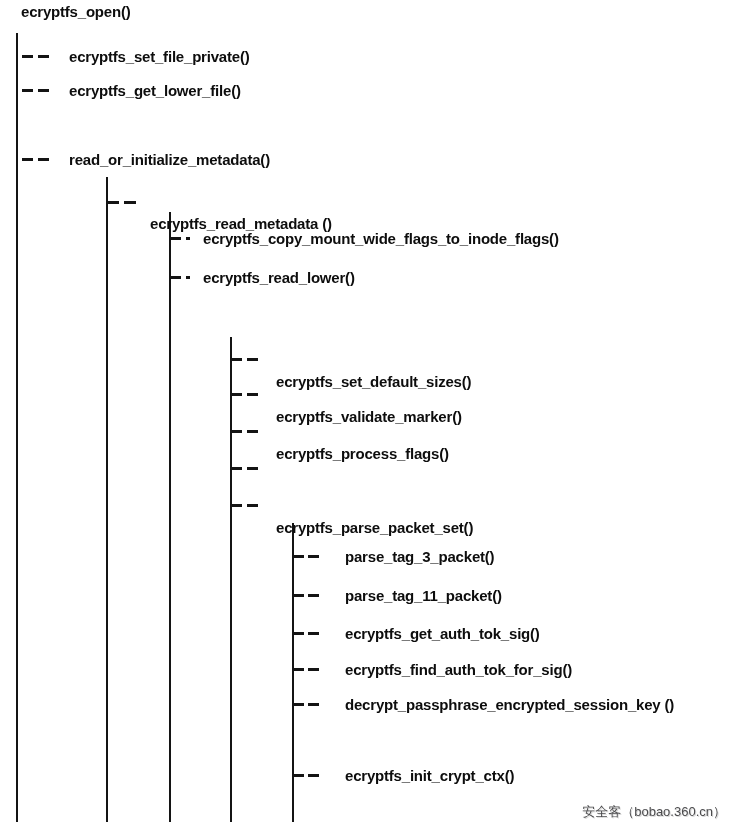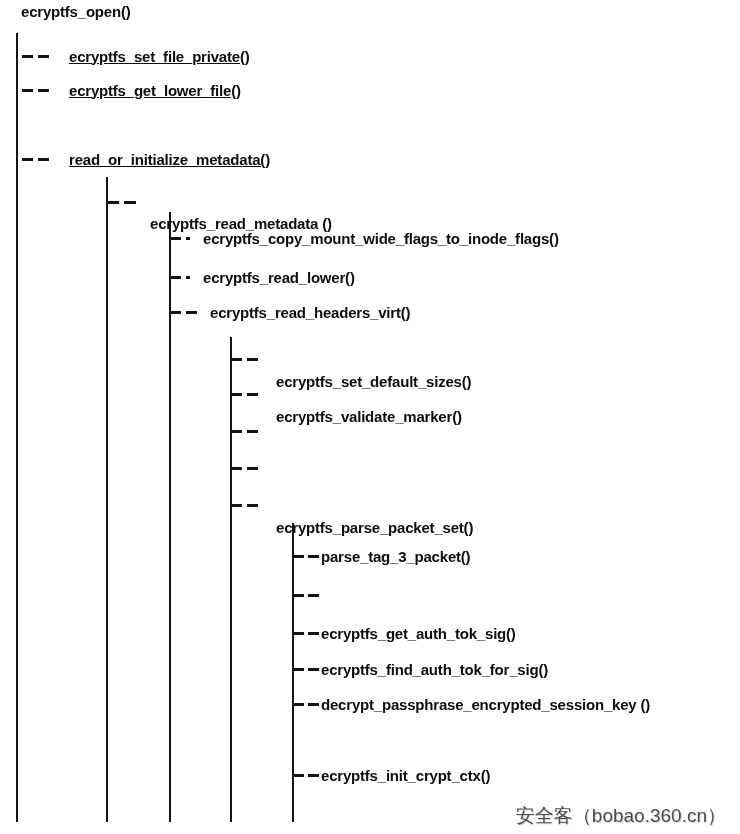--- a/index.html
+++ b/index.html
@@ -41,47 +41,47 @@
   .dash i{display:block;height:3px;background:#141414;}
   .label{
     font-size:15px;font-weight:bold;color:#0d0d0d;
     letter-spacing:-0.2px;
   }
 
   
   .l1{left:22px;}
   .l1 .dash i{width:11px;}
   .l1 .dash i + i{margin-left:5px;}
-  .l1 .label{margin-left:20px;text-decoration:underline;}
+  .l1 .label{margin-left:20px;}
 
   .l2{left:107px;}
   .l2 .dash i{width:12px;}
   .l2 .dash i + i{margin-left:5px;}
   .l2 .label{margin-left:14px;margin-top:43px;}
 
   .l3{left:170px;}
   .l3 .dash i{width:11px;}
   .l3 .dash i + i{margin-left:5px;}
   .l3 .label{margin-left:13px;}
   .l3.dot .dash i + i{width:4px;}
 
   .l4{left:231px;}
   .l4 .dash i{width:11px;}
   .l4 .dash i + i{margin-left:5px;}
   .l4 .label{margin-left:18px;margin-top:45px;}
 
   .l5{left:293px;}
   .l5 .dash i{width:11px;}
   .l5 .dash i + i{margin-left:4px;}
-  .l5 .label{margin-left:2px;}
+  .l5 .label{margin-left:26px;}
 
   .watermark{
     position:absolute;
     right:14px;top:803px;
-    font-size:19px;
+    font-size:13px;
     color:#4c4c4e;
     text-shadow:1px 1px 0 #d9d9d9;
     white-space:nowrap;
   }
 </style>
 </head>
 <body>
 
 <div class="canvas">
 
@@ -130,47 +130,41 @@
       </span>
     <span class="label">ecryptfs_copy_mount_wide_flags_to_inode_flags()</span>
   </div>
   <div class="row l3 dot" style="top:267px">
     <span class="dash">
         <i></i>
         <i></i>
       </span>
     <span class="label">ecryptfs_read_lower()</span>
   </div>
-  <div class="row l3" style="top:302px">
-    <span class="dash">
-        <i></i>
-        <i></i>
-      </span>
-    <span class="label">ecryptfs_read_headers_virt()</span>
-  </div>
 
   <div class="row l4" style="top:349px">
     <span class="dash">
         <i></i>
         <i></i>
       </span>
     <span class="label">ecryptfs_set_default_sizes()</span>
   </div>
   <div class="row l4" style="top:384px">
     <span class="dash">
         <i></i>
         <i></i>
       </span>
     <span class="label">ecryptfs_validate_marker()</span>
   </div>
   <div class="row l4" style="top:421px">
     <span class="dash">
         <i></i>
         <i></i>
       </span>
+    <span class="label">ecryptfs_process_flags()</span>
   </div>
   <div class="row l4" style="top:458px">
     <span class="dash">
         <i></i>
         <i></i>
       </span>
   </div>
   <div class="row l4" style="top:495px">
     <span class="dash">
         <i></i>
@@ -184,20 +178,21 @@
         <i></i>
         <i></i>
       </span>
     <span class="label">parse_tag_3_packet()</span>
   </div>
   <div class="row l5" style="top:585px">
     <span class="dash">
         <i></i>
         <i></i>
       </span>
+    <span class="label">parse_tag_11_packet()</span>
   </div>
   <div class="row l5" style="top:623px">
     <span class="dash">
         <i></i>
         <i></i>
       </span>
     <span class="label">ecryptfs_get_auth_tok_sig()</span>
   </div>
   <div class="row l5" style="top:659px">
     <span class="dash">

